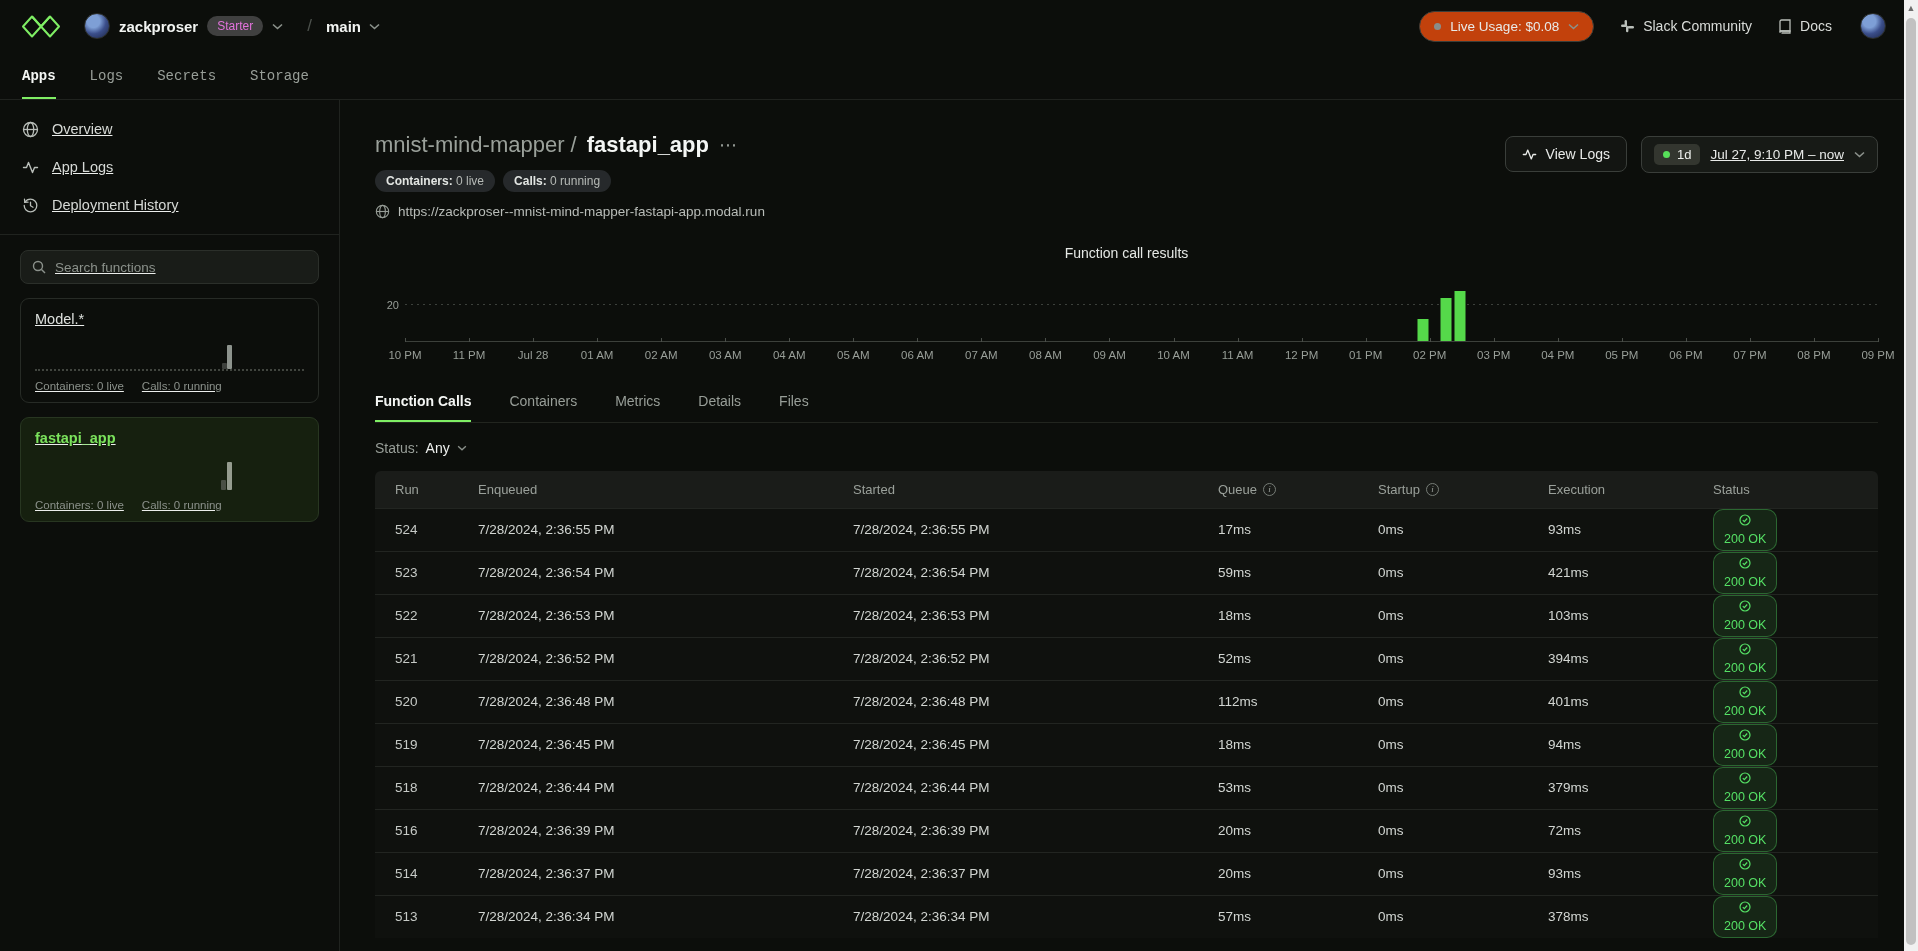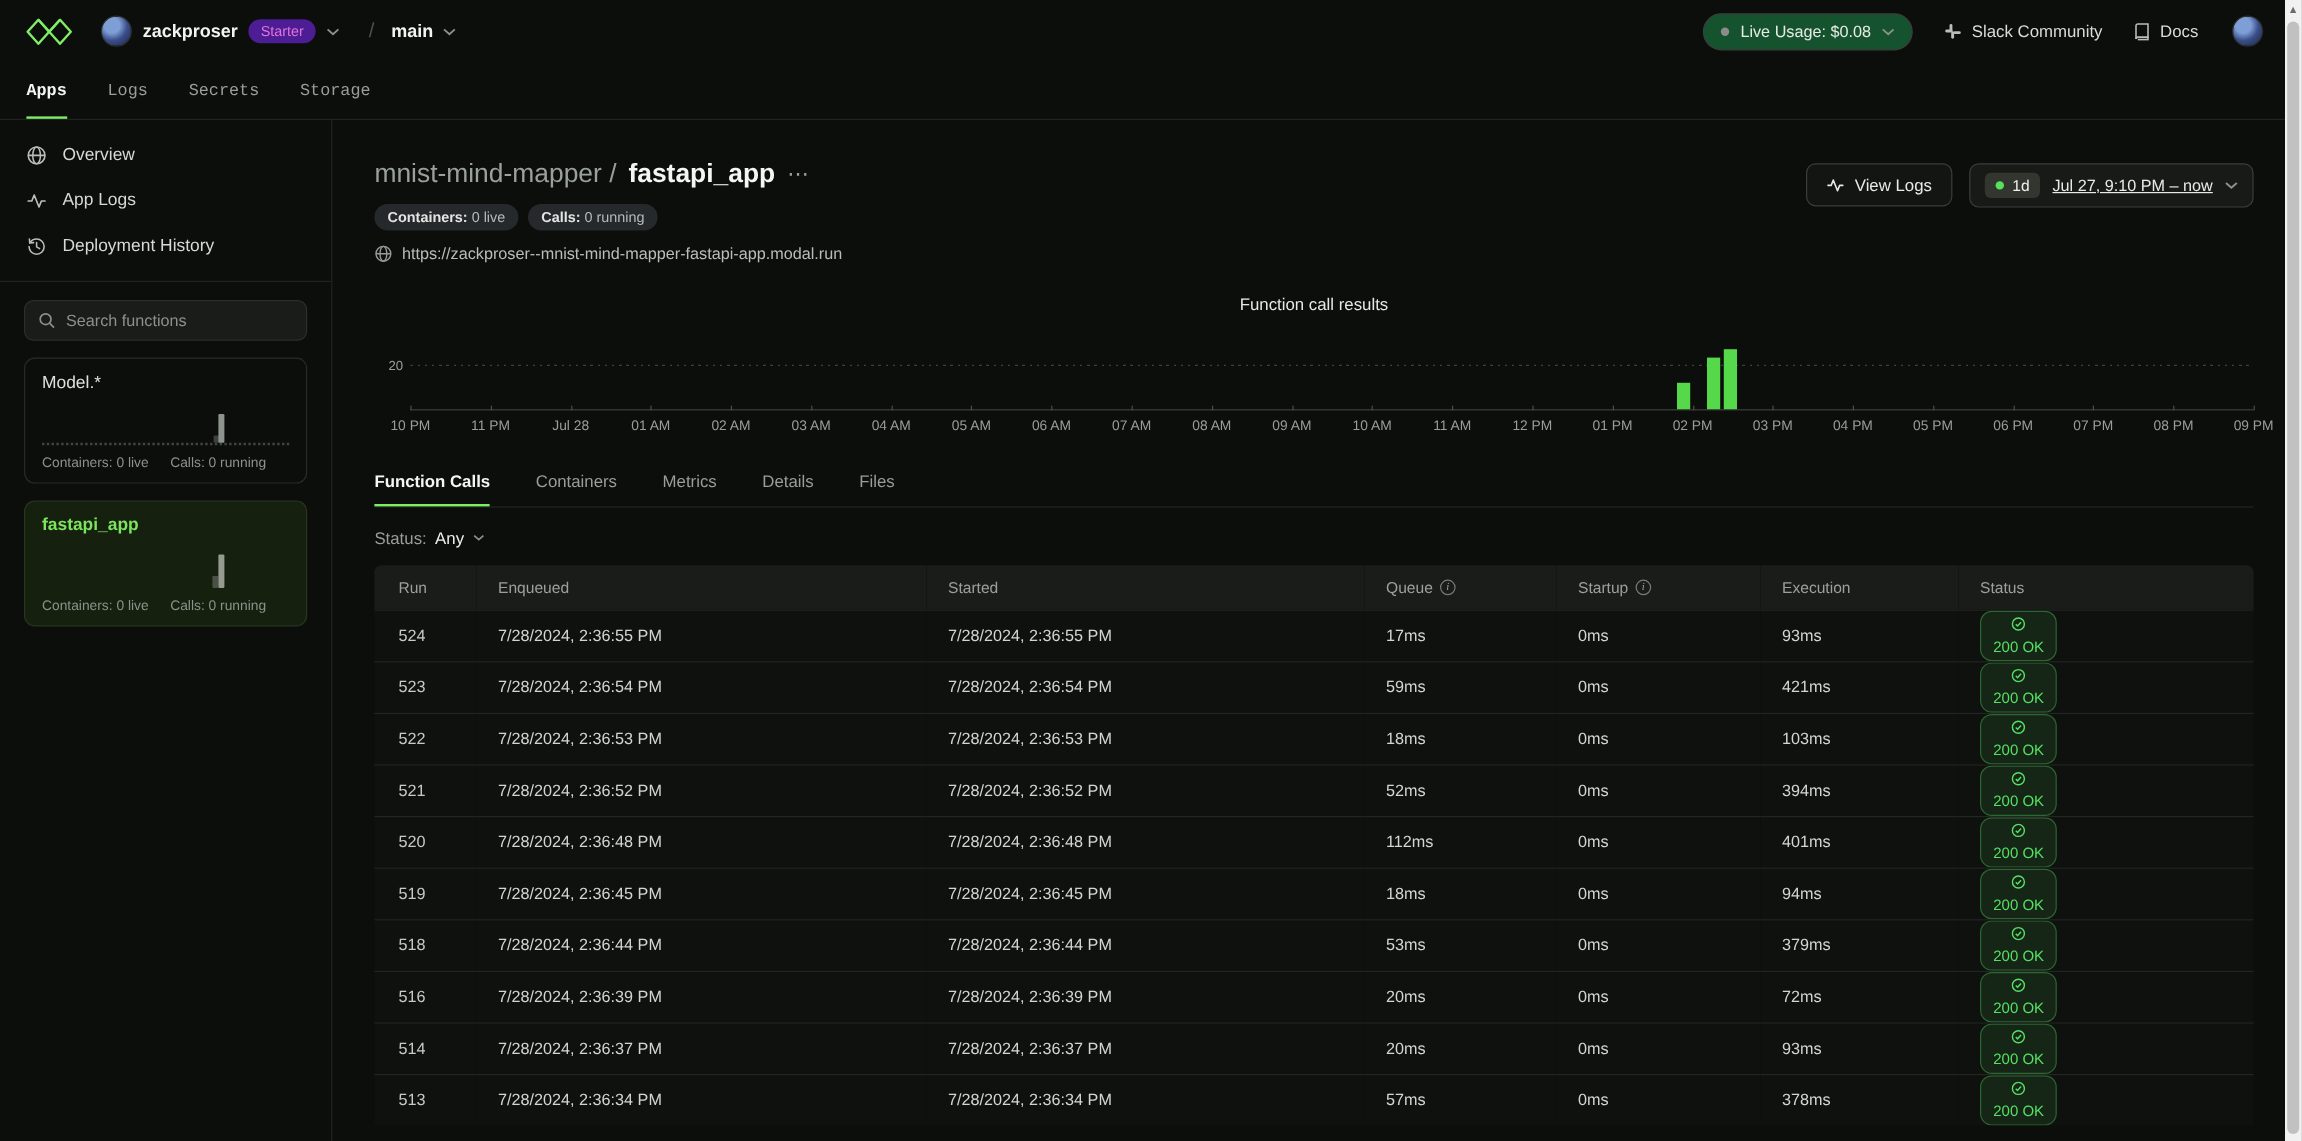--- a/index.html
+++ b/index.html
@@ -14,43 +14,43 @@
 
   .app { margin-right:14px; height:100%; display:flex; flex-direction:column; }
 
   
   .topbar { height:52px; display:flex; align-items:center; justify-content:space-between; padding:0 18px 0 20px; }
   .tb-left, .tb-right { display:flex; align-items:center; }
   .logo { margin-right:22px; }
   .avatar { width:26px; height:26px; border-radius:50%; background:radial-gradient(circle at 35% 30%, #7e9fd6 0 28%, #3b4e8a 55%, #1a2340 100%); border:1px solid #2c2f2c; }
   .workspace { display:flex; align-items:center; gap:9px; margin-right:10px; }
   .workspace-name { font-size:15px; font-weight:bold; color:#f2f4f2; }
-  .plan-pill { background:#4c1d95; color:#e273dc; font-size:12px; padding:3px 10px; border-radius:999px; }
+  .plan-pill { background:#404040; color:#e273dc; font-size:12px; padding:3px 10px; border-radius:999px; }
   .chev { color:#8b918b; }
   .slash { color:#4d524d; font-size:17px; margin:0 14px; }
   .env { display:flex; align-items:center; gap:8px; }
   .env-name { font-size:15px; font-weight:bold; color:#f2f4f2; }
 
-  .usage-pill { display:flex; align-items:center; gap:9px; background:#14532d; border:1px solid #3a3e3a; border-radius:18px; padding:7px 14px; margin-right:26px; }
+  .usage-pill { display:flex; align-items:center; gap:9px; background:#c2410c; border:1px solid #3a3e3a; border-radius:18px; padding:7px 14px; margin-right:26px; }
   .usage-dot { width:7px; height:7px; border-radius:50%; background:#8a8d8a; }
   .usage-text { font-size:13.5px; color:#e8eae8; }
   .tb-link { display:flex; align-items:center; gap:8px; color:#d9dcd9; font-size:14px; margin-right:26px; cursor:default; }
   .tb-right .avatar { margin-left:2px; }
 
   
   .navtabs { height:48px; display:flex; align-items:stretch; gap:34px; padding:0 22px; border-bottom:1px solid #20231f; }
   .navtab { position:relative; display:flex; align-items:center; font-size:14px; color:#989e98; cursor:pointer;font-family:Liberation Mono, monospace; }
   .navtab.active { color:#f4f6f4; font-weight:bold; }
   .navtab.active::after { content:""; position:absolute; left:0; right:0; bottom:0; height:2px; background:#7fee64; }
 
   
   .content { flex:1; display:flex; min-height:0; }
 
   
-  .sidebar { width:277px; border-right:1px solid #20231f; padding-top:10px; flex-shrink:0; }
+  .sidebar { width:340px; border-right:1px solid #20231f; padding-top:10px; flex-shrink:0;text-decoration:underline; }
   .side-item { height:38px; display:flex; align-items:center; gap:13px; padding:0 22px; font-size:14.5px; color:#d6d9d6; cursor:pointer; }
   .side-item svg { color:#b9beb9; }
   .side-divider { height:1px; background:#20231f; margin-top:10px; }
   .search-box { margin:15px 20px 0; height:34px; background:#191c18; border:1px solid #2b2f2a; border-radius:8px; display:flex; align-items:center; gap:9px; padding:0 11px; }
   .search-box input { background:transparent; border:none; outline:none; color:#d6d9d6; font-size:13.5px; width:100%; font-family:"Liberation Sans", sans-serif; }
   .search-box input::placeholder { color:#8b918b; }
 
   .fn-card { margin:14px 20px 0; border:1px solid #272b26; border-radius:9px; padding:12px 14px 10px; cursor:pointer; }
   .fn-card .fn-name { font-size:14.5px; color:#dde0dd; }
   .fn-card.active { background:#16200f; border-color:#283621; }

